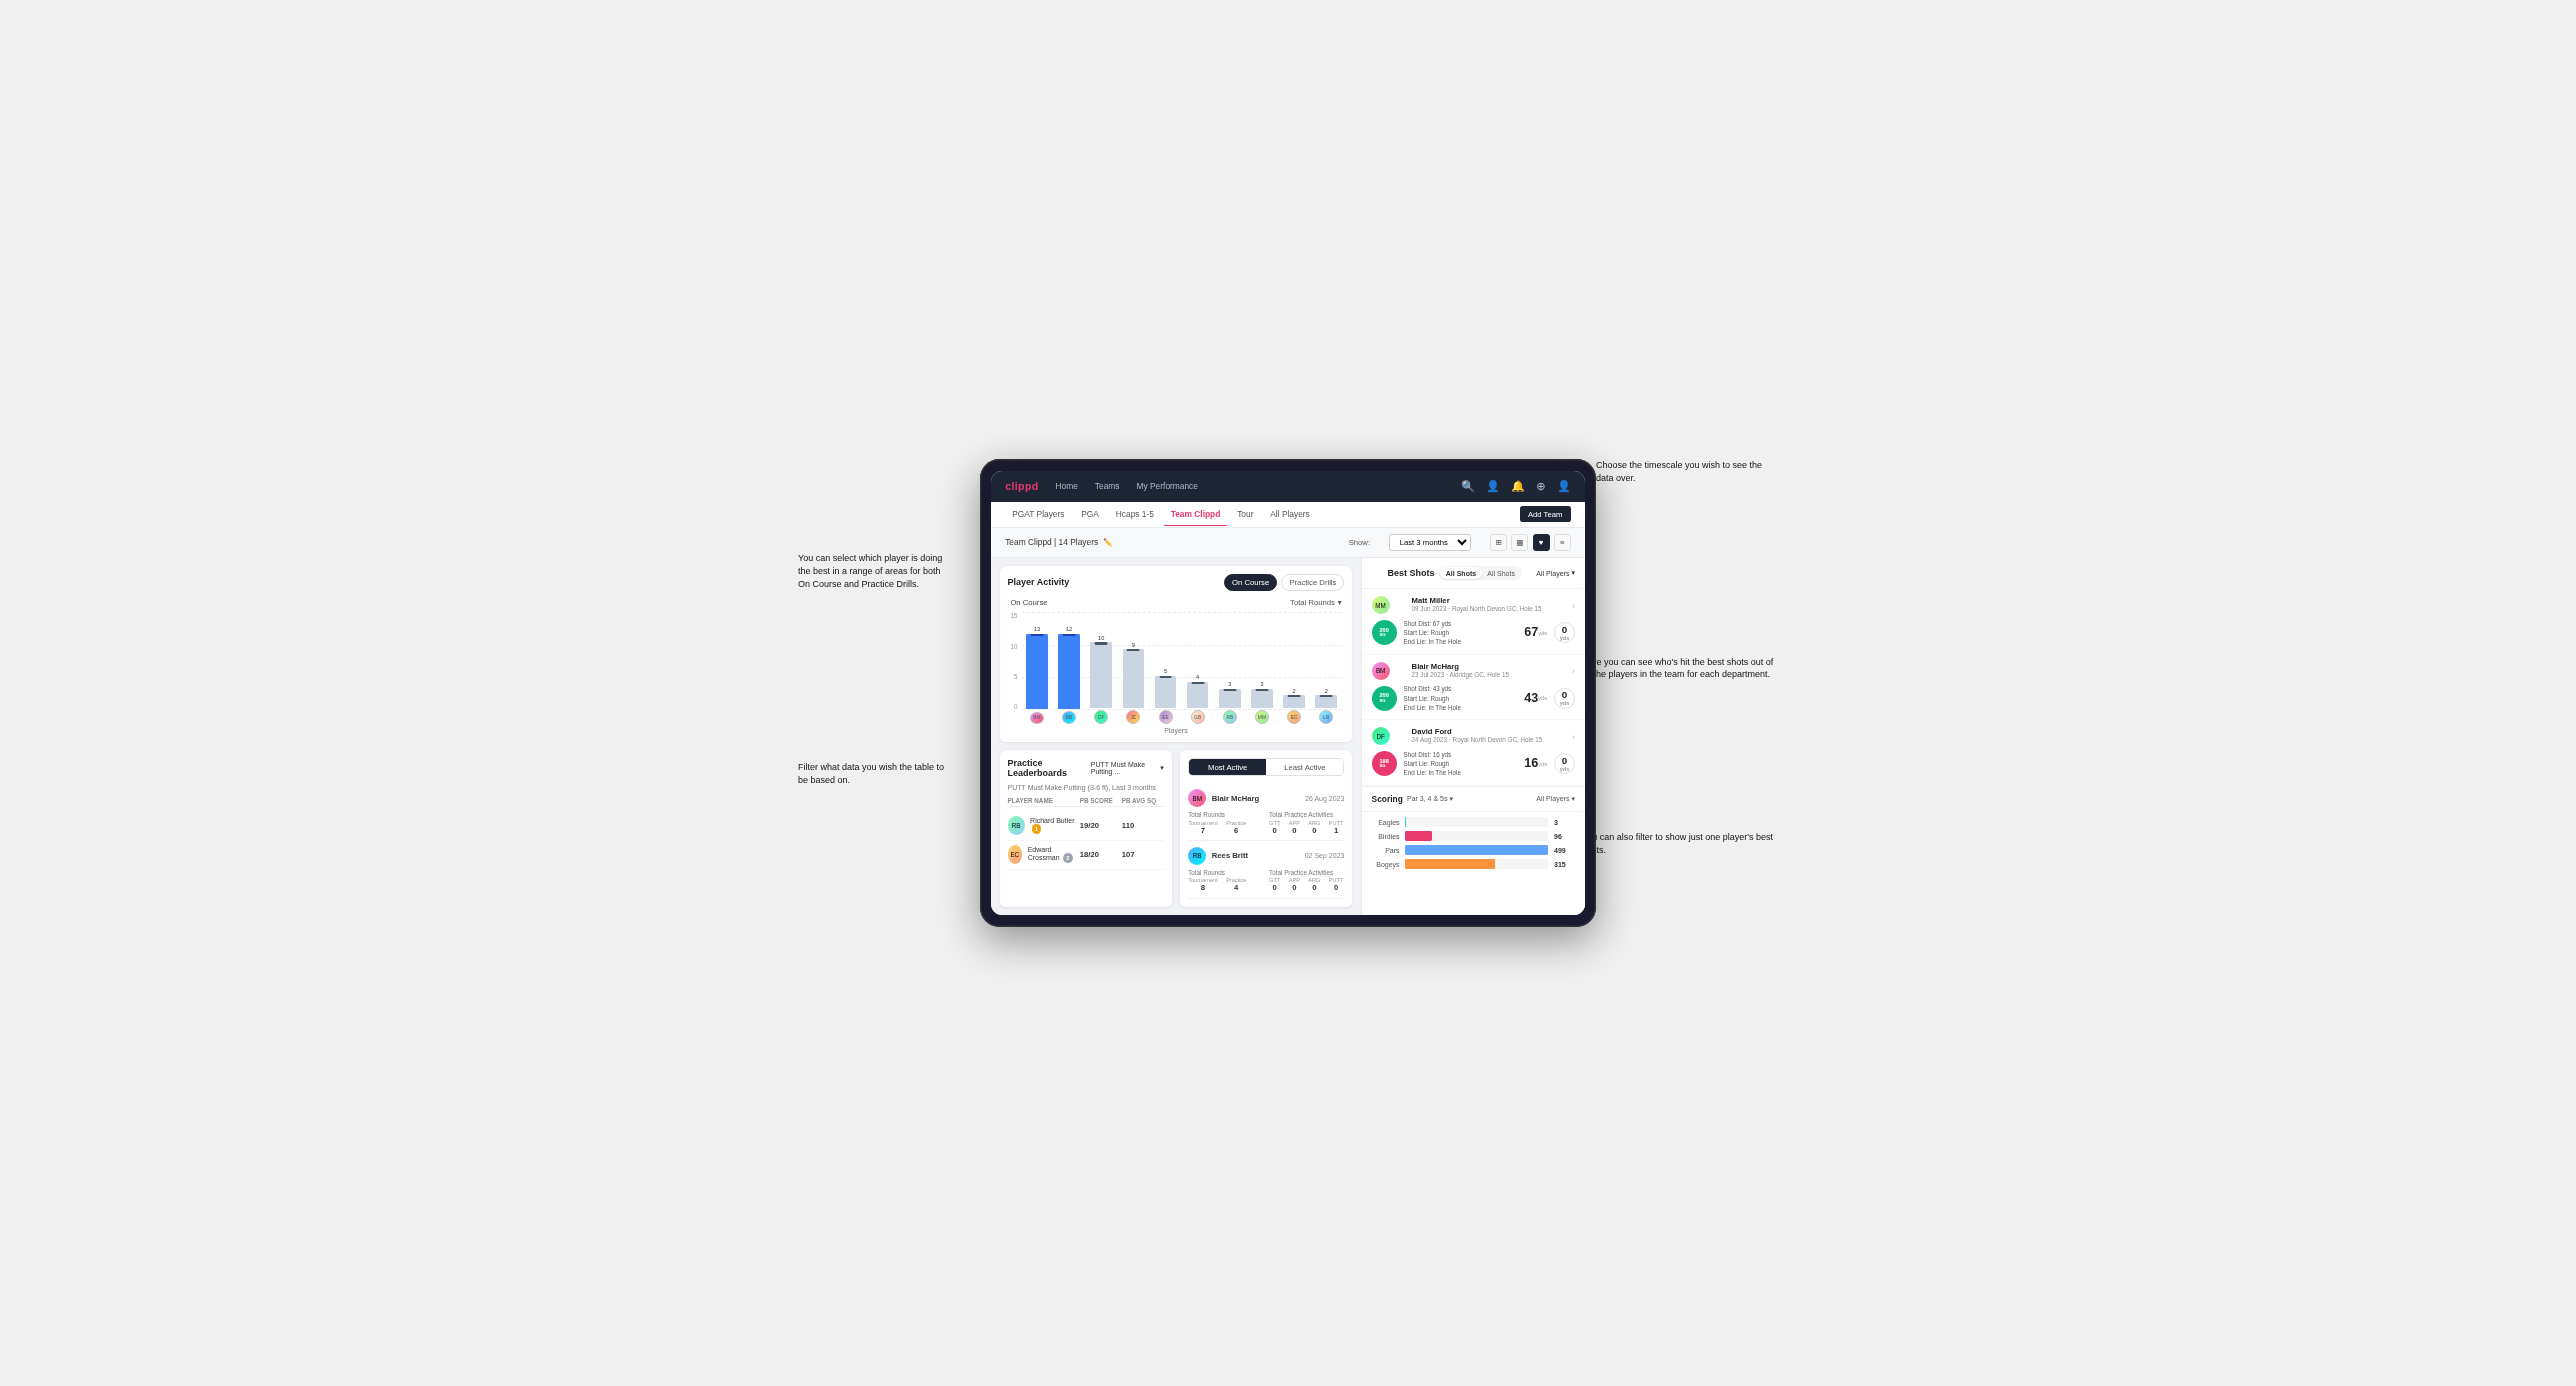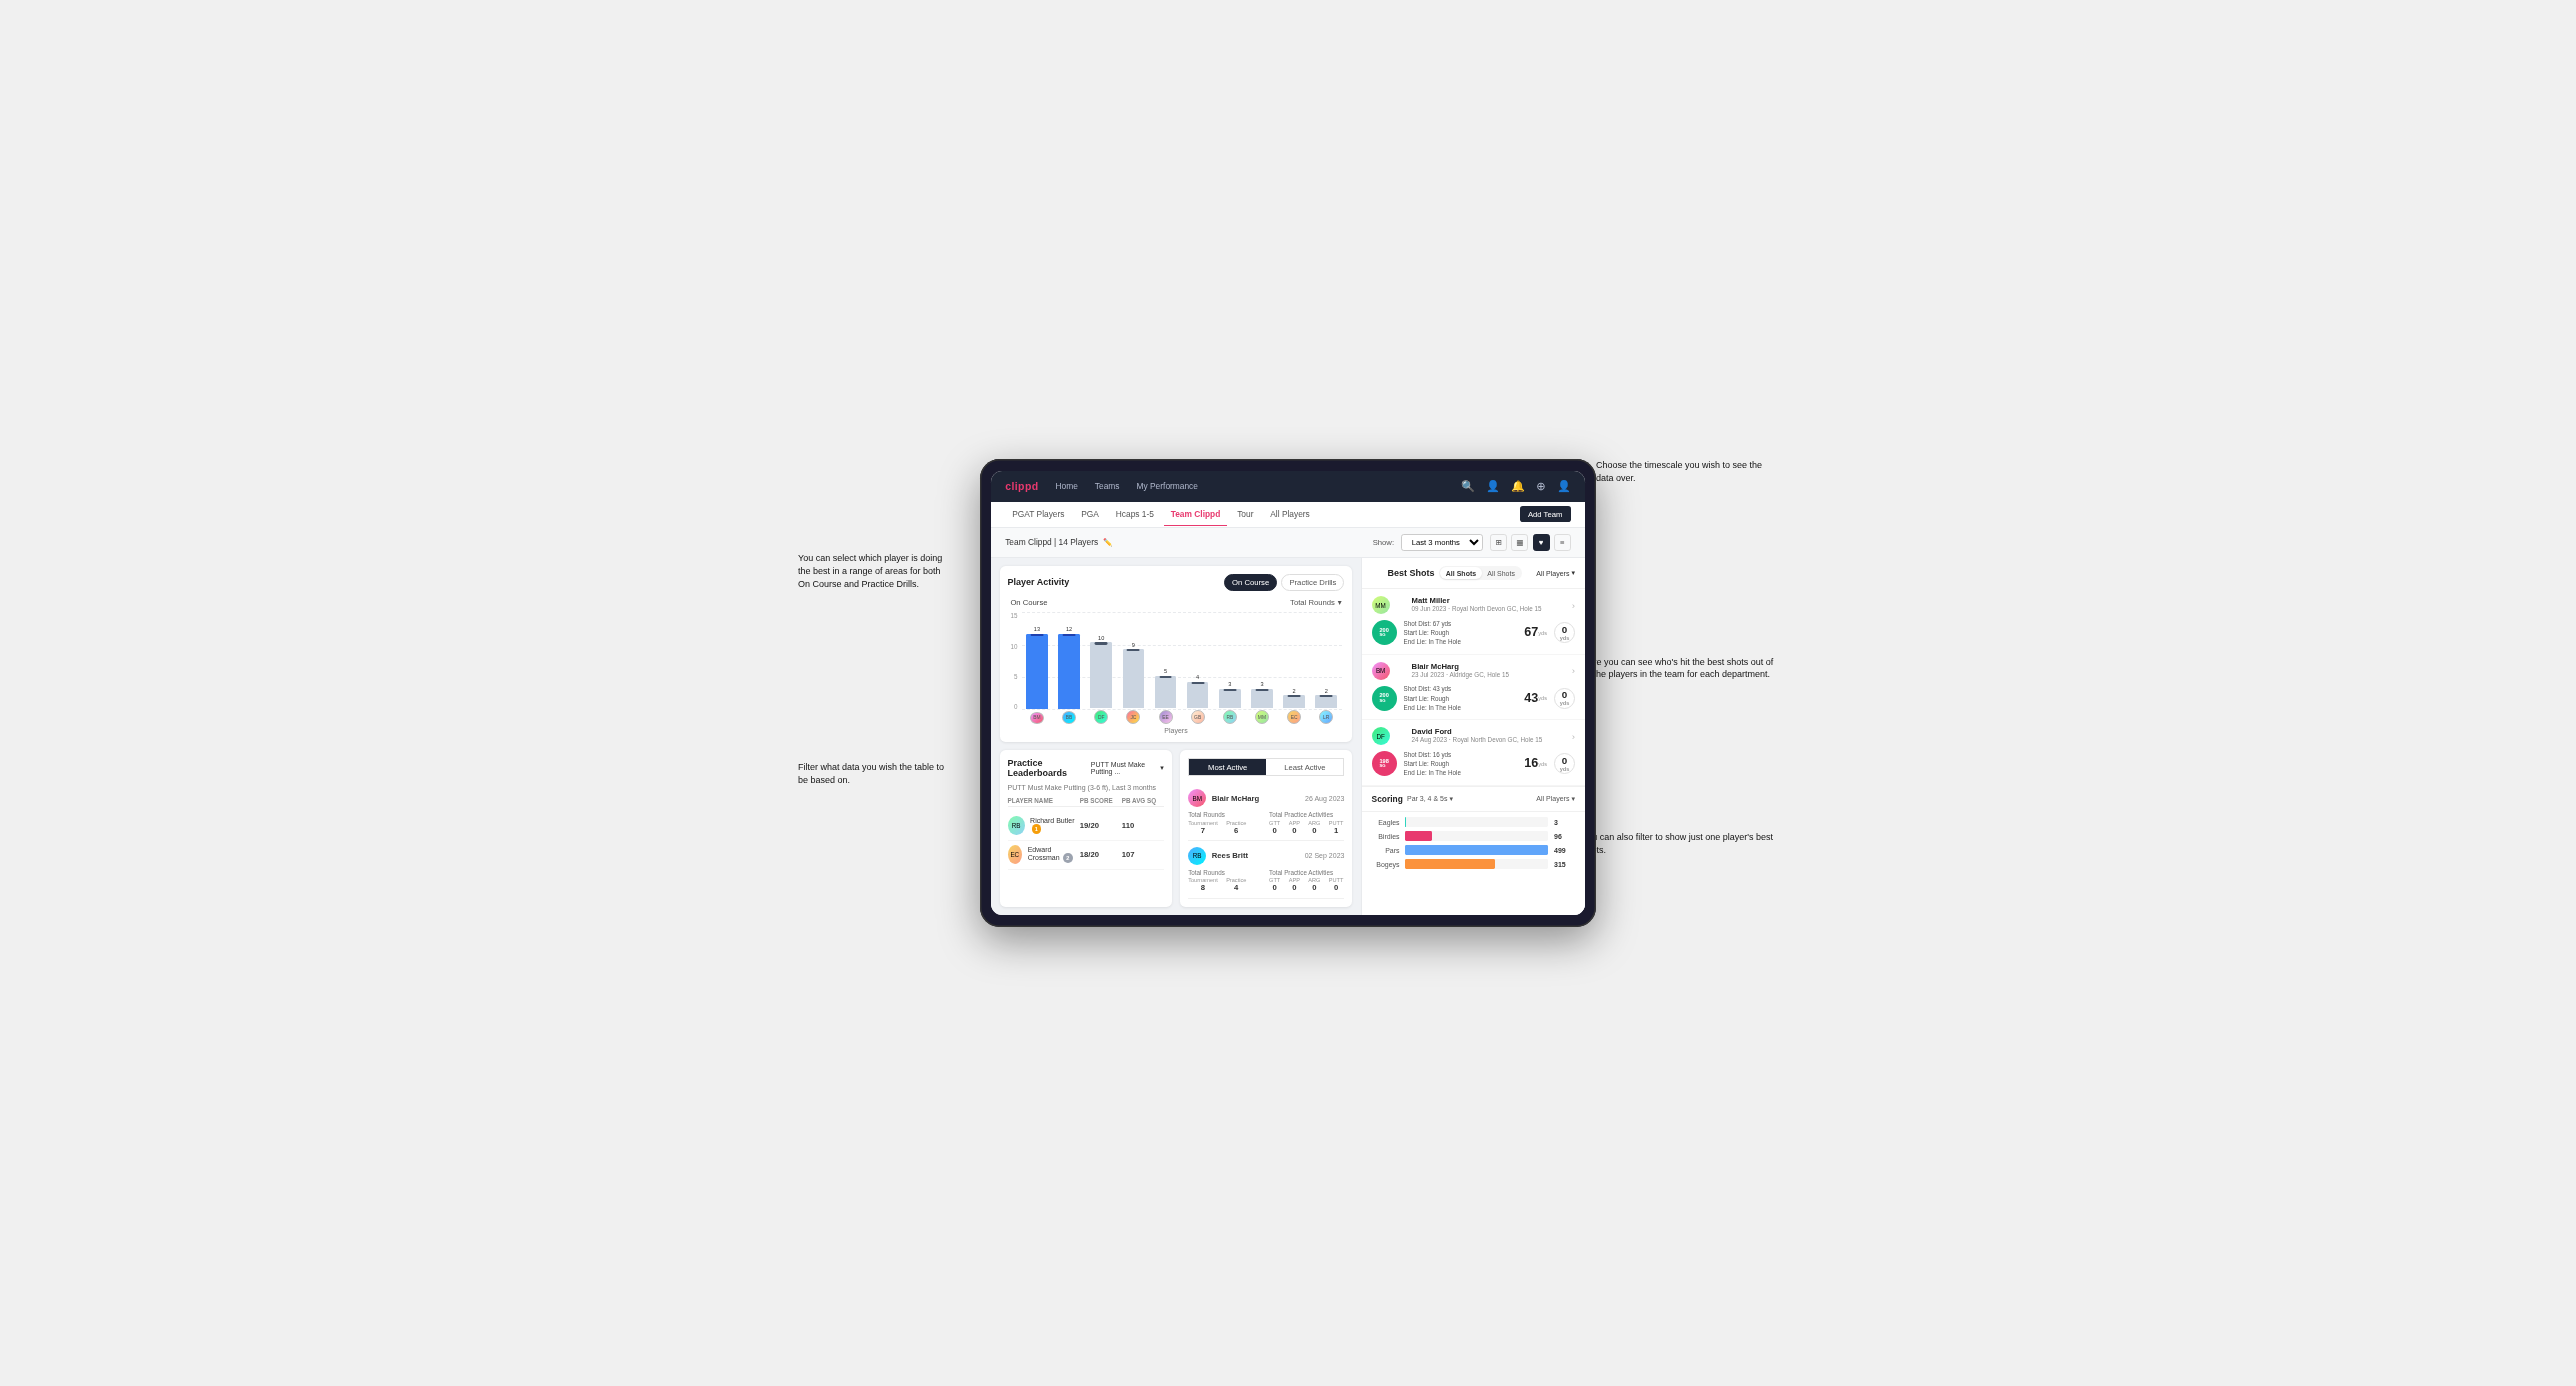--- a/index.html
+++ b/index.html
@@ -115,21 +115,21 @@
       border-bottom: 0.7px solid #e8eaed;
     }
     .team-title {
       font-size: 8.4px;
       color: #333;
       font-weight: 500;
     }
     .show-controls {
       display: flex;
       align-items: center;
-      gap: 7px;
+      gap: 19px;
       font-size: 7.7px;
       color: #555;
     }
     .show-dropdown {
       border: 0.7px solid #ccc;
       border-radius: 2.8px;
       padding: 2.1px 5.6px;
       font-size: 7.7px;
       background: #fff;
       cursor: pointer;
@@ -383,21 +383,21 @@
     }
     .badge-gold { background: #f59e0b; color: #fff; }
     .badge-silver { background: #9ca3af; color: #fff; }
     .lb-score { font-size: 7.7px; color: #333; font-weight: 600; }
 
     
     .most-active-tabs {
       display: flex;
       gap: 0;
       margin-bottom: 7px;
-      border-radius: 0;
+      border-radius: 5px;
       overflow: hidden;
       border: 0.7px solid #e0e0e0;
     }
     .ma-tab {
       flex: 1;
       padding: 3.5px;
       text-align: center;
       font-size: 7.7px;
       cursor: pointer;
       color: #555;

